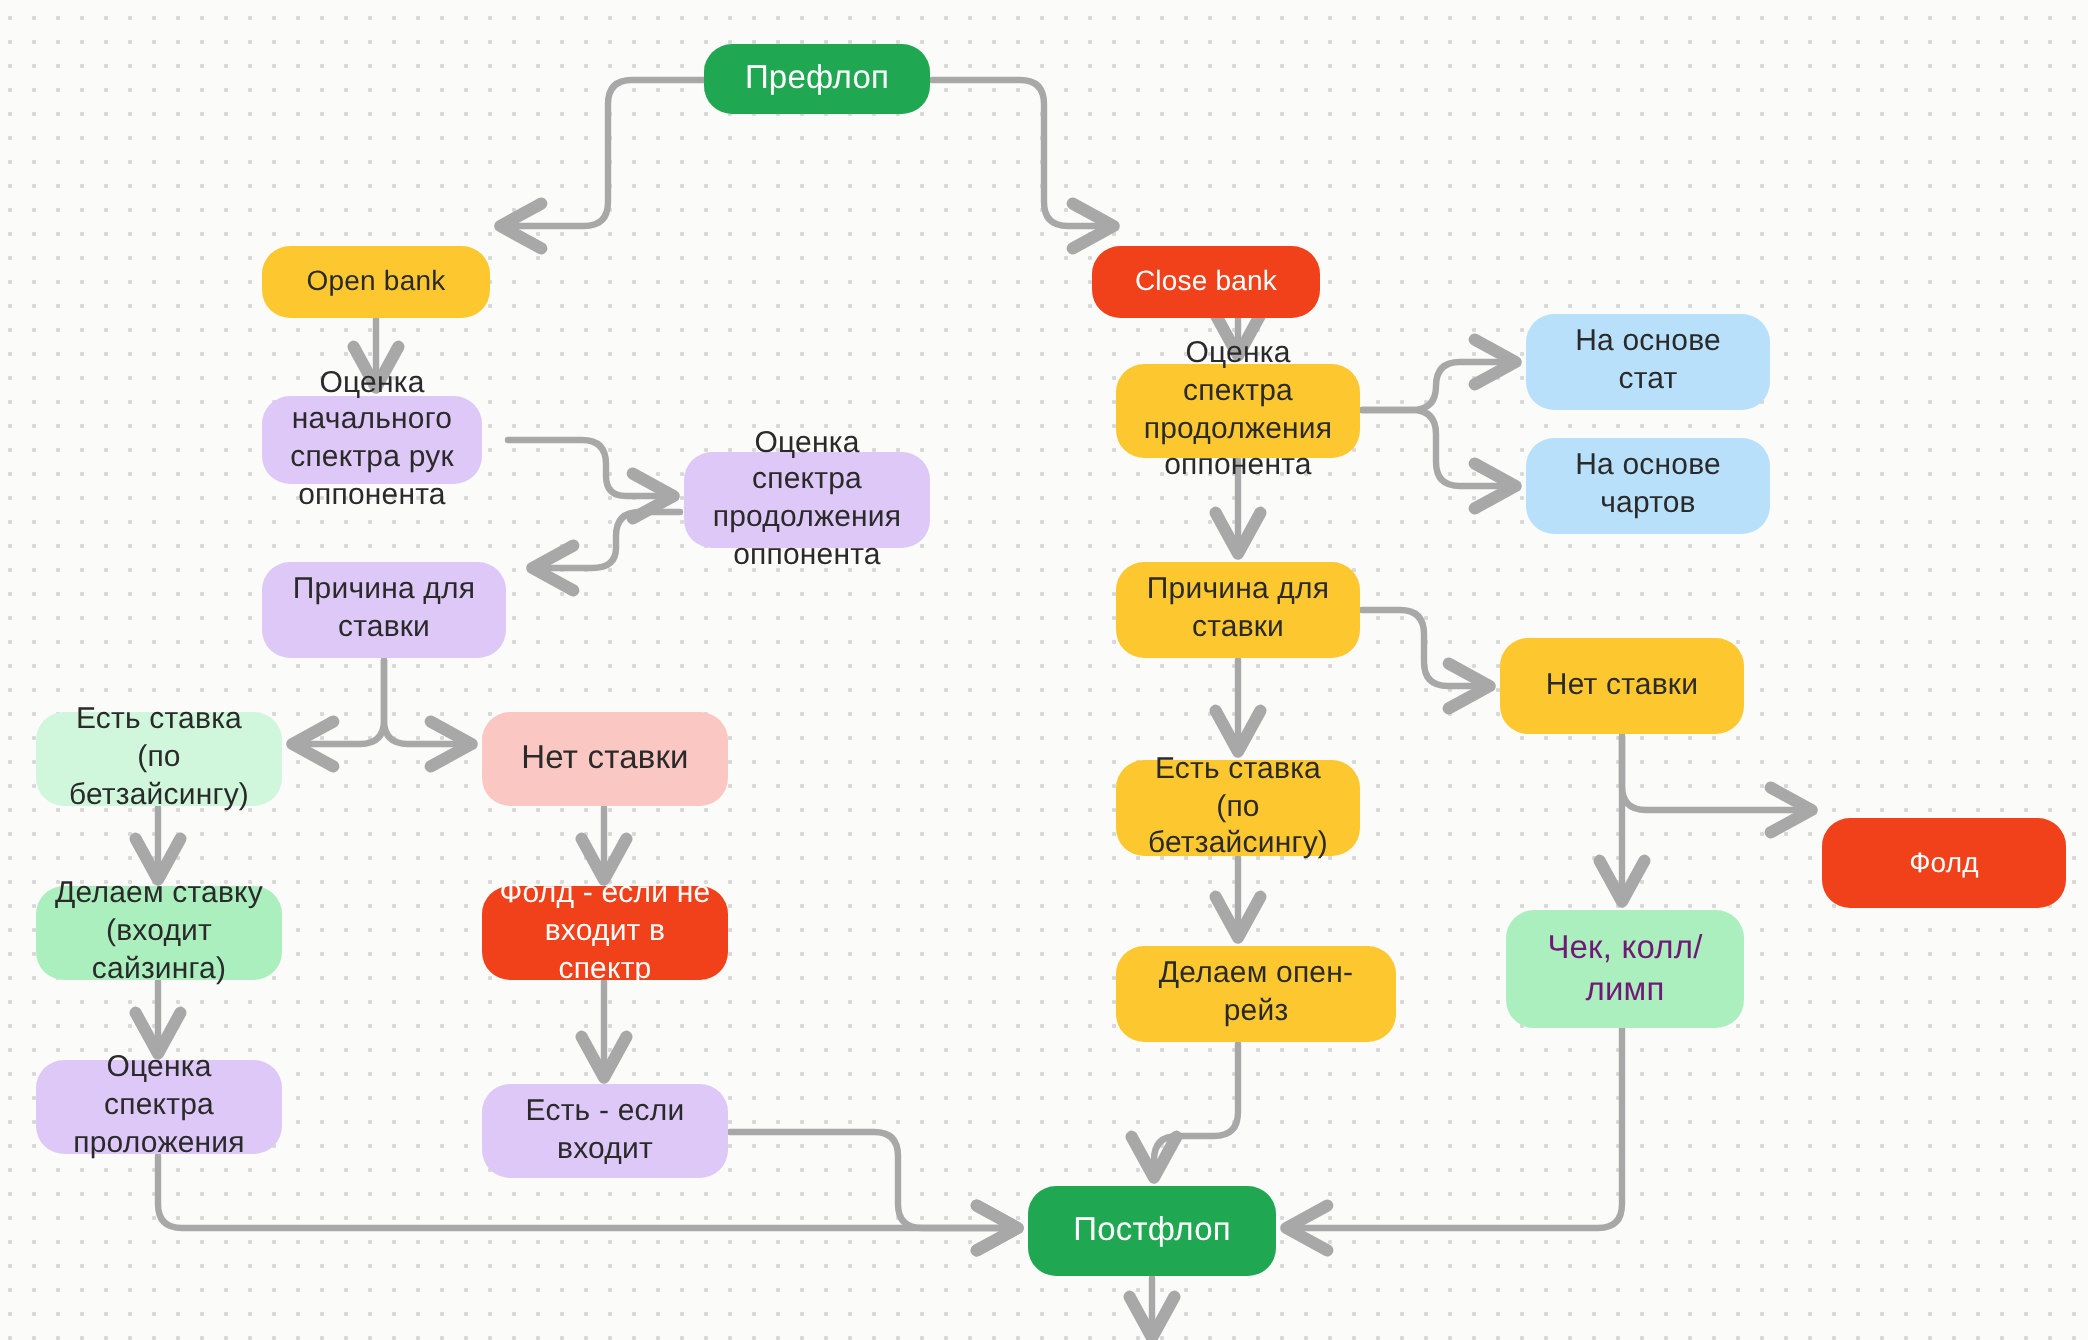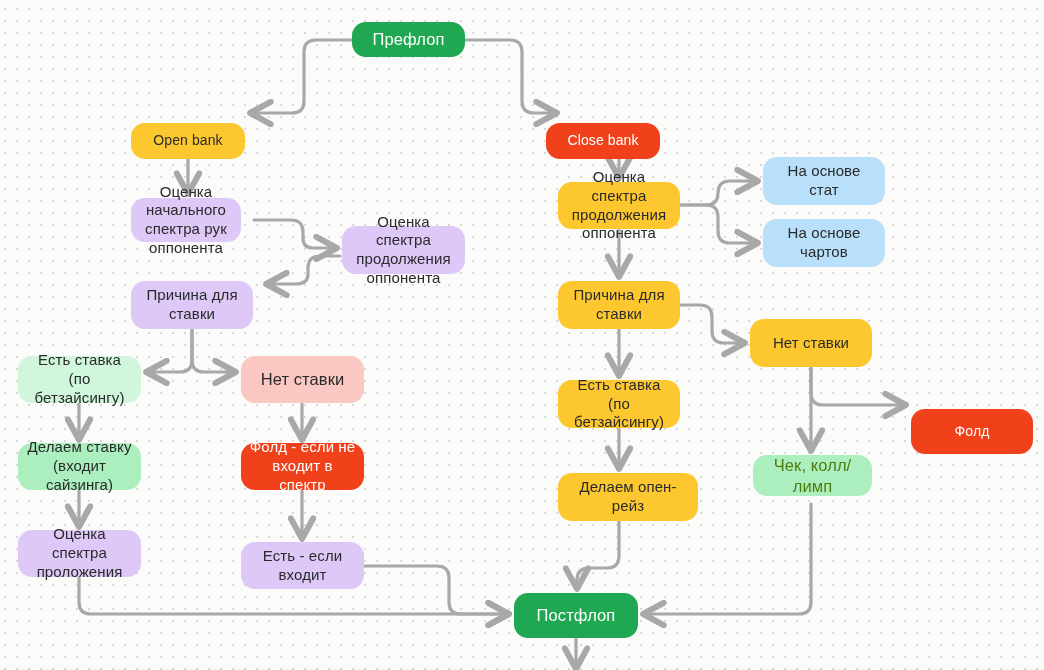--- a/index.html
+++ b/index.html
@@ -170,21 +170,21 @@
       <div class="node sz-sm" style="left: 750px; top: 319px; width: 122px; height: 48px; background: rgb(253, 200, 47); color: rgb(42, 42, 42);">
         <span class="lbl">Нет ставки</span>
       </div>
       <div class="node sz-sm" style="left: 558px; top: 380px; width: 122px; height: 48px; background: rgb(253, 200, 47); color: rgb(42, 42, 42);">
         <span class="lbl">Есть ставка
 (по бетзайсингу)</span>
       </div>
       <div class="node sz-md" style="left: 911px; top: 381px; width: 122px; height: 45px; background: rgb(240, 65, 27); color: rgb(255, 255, 255);">
         <span class="lbl">Фолд</span>
       </div>
-      <div class="node sz-lg" style="left: 753px; top: 455px; width: 119px; height: 41px; background: rgb(172, 239, 191); color: #4d7c0f;">
+      <div class="node sz-lg" style="left: 753px; top: 455px; width: 119px; height: 59px; background: rgb(172, 239, 191); color: #701a75;">
         <span class="lbl">Чек, колл/лимп</span>
       </div>
       <div class="node sz-sm" style="left: 558px; top: 473px; width: 140px; height: 48px; background: rgb(253, 200, 47); color: rgb(42, 42, 42);">
         <span class="lbl">Делаем опен-рейз</span>
       </div>
       <div class="node sz-lg" style="left: 514px; top: 593px; width: 124px; height: 45px; background: rgb(31, 168, 81); color: rgb(255, 255, 255);">
         <span class="lbl">Постфлоп</span>
       </div>
     </div>
 </div>

